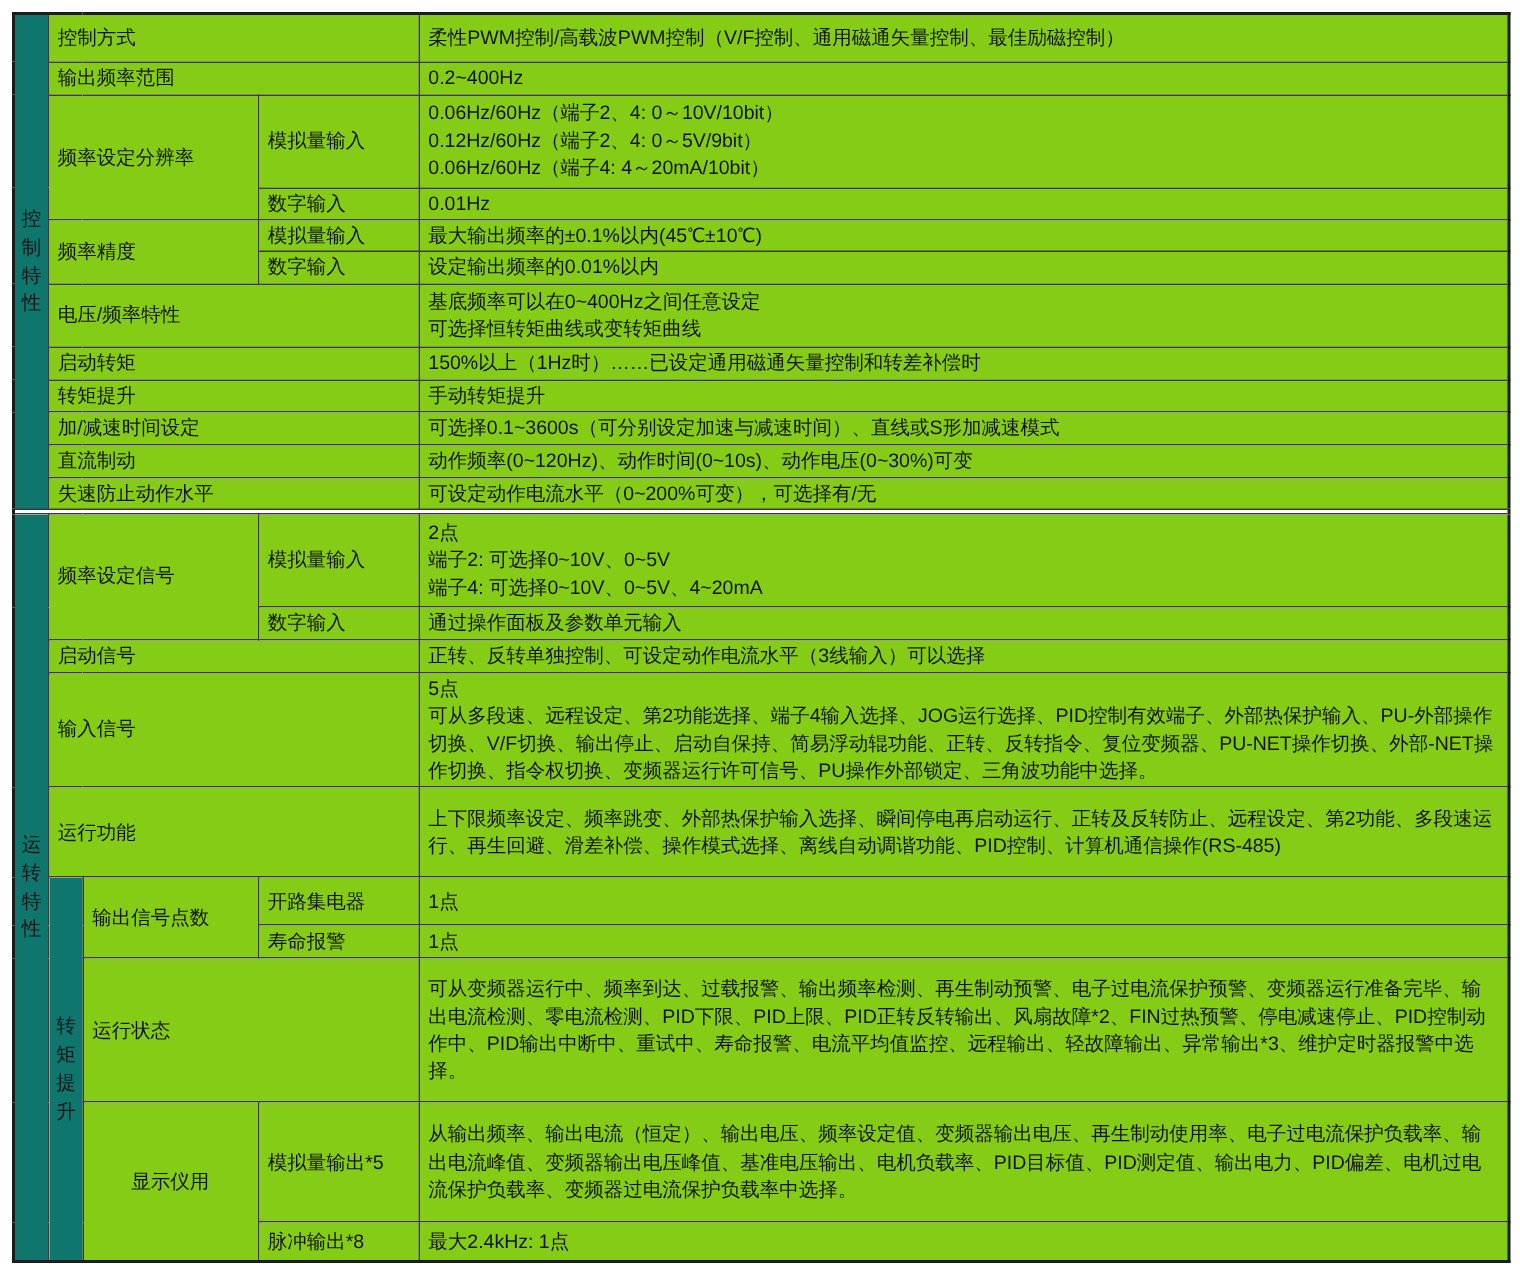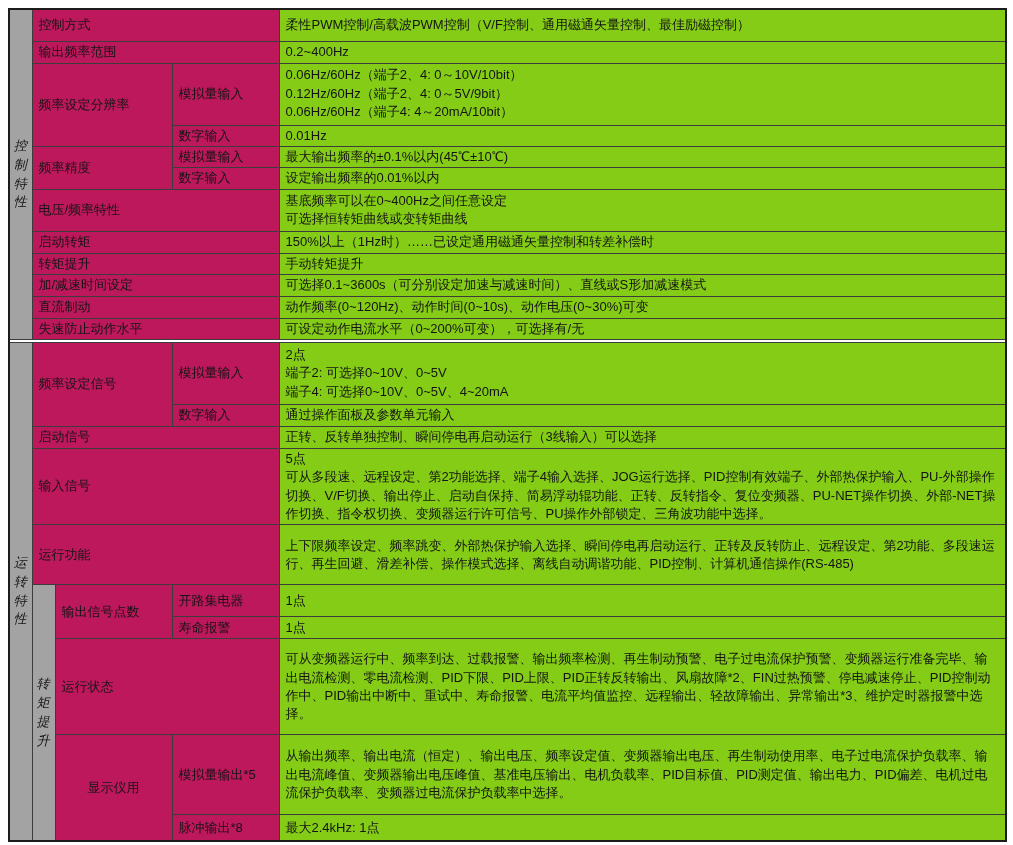--- a/index.html
+++ b/index.html
@@ -18,30 +18,29 @@
     border: 2px solid #1c1c1c;
   }
   td {
     border: 1px solid #3c3c3c;
     font-size: 13px;
     line-height: 1.42;
     padding: 1px 6px;
     vertical-align: middle;
     overflow: hidden;
   }
-  td.lbl { background: #be185d; }
+  td.lbl { background: #84cc16; }
   td.val { background: #84cc16; white-space: pre-line; }
   td.vert {
-    background: #a3a3a3;
-    text-align: center;
+    background: #0f766e;
+    text-align: right;
     padding: 2px 3px;
     word-break: break-all;
     line-height: 1.45;
     letter-spacing: 1px;
-    font-style: italic;
   }
   td.center { text-align: center; }
   tr.sep td {
     height: 2px;
     padding: 0;
     background: #ffffff;
     border-left: 2px solid #1c1c1c;
     border-right: 2px solid #1c1c1c;
   }
 </style>
@@ -125,21 +124,21 @@
     <td class="val">2点
 端子2: 可选择0~10V、0~5V
 端子4: 可选择0~10V、0~5V、4~20mA</td>
   </tr>
   <tr style="height:21px">
     <td class="lbl">数字输入</td>
     <td class="val">通过操作面板及参数单元输入</td>
   </tr>
   <tr style="height:22px">
     <td class="lbl" colspan="3">启动信号</td>
-    <td class="val">正转、反转单独控制、瞬间停电再启动运行（3线输入）可以选择</td>
+    <td class="val">正转、反转单独控制、可设定动作电流水平（3线输入）可以选择</td>
   </tr>
   <tr style="height:76px">
     <td class="lbl" colspan="3">输入信号</td>
     <td class="val">5点
 可从多段速、远程设定、第2功能选择、端子4输入选择、JOG运行选择、PID控制有效端子、外部热保护输入、PU-外部操作切换、V/F切换、输出停止、启动自保持、简易浮动辊功能、正转、反转指令、复位变频器、PU-NET操作切换、外部-NET操作切换、指令权切换、变频器运行许可信号、PU操作外部锁定、三角波功能中选择。</td>
   </tr>
   <tr style="height:60px">
     <td class="lbl" colspan="3">运行功能</td>
     <td class="val">上下限频率设定、频率跳变、外部热保护输入选择、瞬间停电再启动运行、正转及反转防止、远程设定、第2功能、多段速运行、再生回避、滑差补偿、操作模式选择、离线自动调谐功能、PID控制、计算机通信操作(RS-485)</td>
   </tr>

